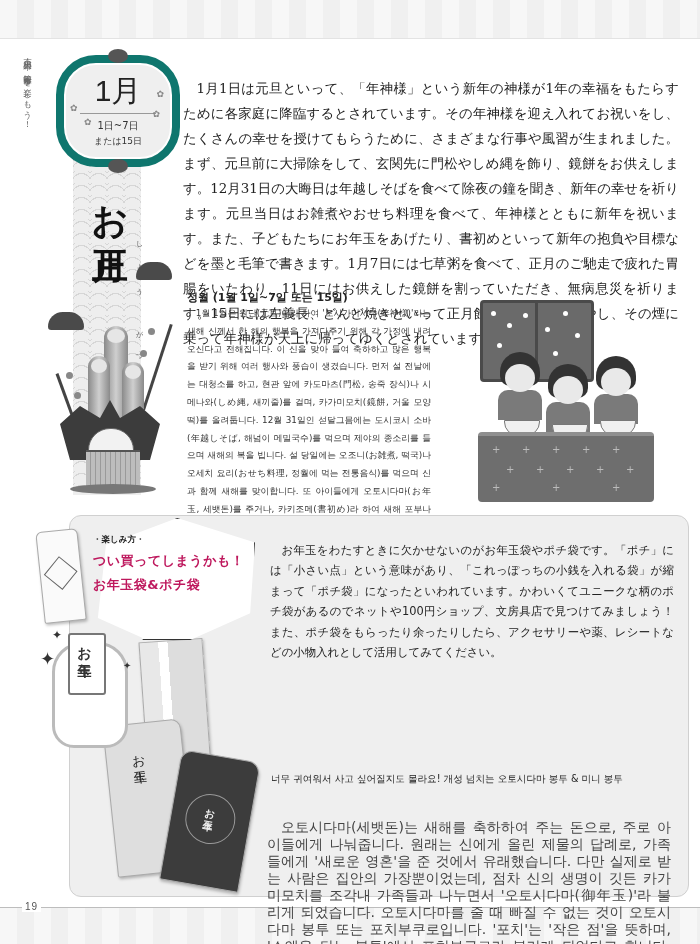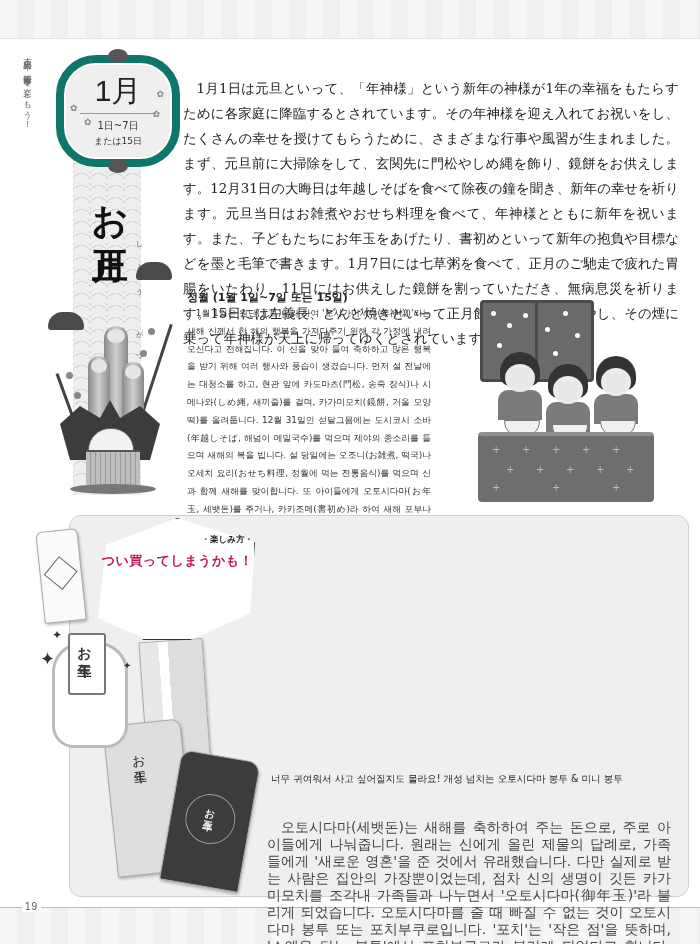--- a/index.html
+++ b/index.html
@@ -95,21 +95,21 @@
   
   .panel {
     position:absolute; left:69px; top:515px; width:618px; height:380px;
     background:#efefef; border:1px solid #d0d0d0; border-radius:12px;
   }
   .bubble {
     position:absolute; left:93px; top:518px; width:160px; height:120px;
     background:#fff; border:1px solid #333;
     clip-path:polygon(8% 22%,52% 0,100% 20%,97% 78%,60% 100%,45% 100%,38% 118%,30% 98%,3% 82%);
   }
-  .bubble-inner { position:absolute; left:93px; top:518px; width:160px; height:126px; text-align:right; }
+  .bubble-inner { position:absolute; left:93px; top:518px; width:160px; height:126px; text-align:left; }
   .bubble-kicker { font-size:8.5px; font-weight:bold; margin-top:16px; color:#222; }
   .bubble-line { font-size:13px; font-weight:bold; color:#be185d; margin-top:6px; letter-spacing:0.5px; }
   .pochi-body {
     position:absolute; left:270px; top:540px; width:404px;
     font-size:11.4px; line-height:20.4px; color:#222; text-align:justify;
   }
   .pochi-body p { margin:0; text-indent:1em; }
   .pochi-kr-title { position:absolute; left:271px; top:773px; font-size:9.6px; font-weight:normal; color:#222; }
   .pochi-kr-body {
     position:absolute; left:267px; top:788px; width:404px;
@@ -257,21 +257,23 @@
   <div class="alpaca-card-text">お年玉</div>
 </div>
 <span class="sparkle" style="left:52px;top:628px;font-size:12px;">✦</span>
 <span class="sparkle" style="left:40px;top:648px;font-size:18px;">✦</span>
 <span class="sparkle" style="left:123px;top:660px;font-size:10px;">✦</span>
 
 <div class="bubble"></div>
 <div class="bubble-inner">
   <div class="bubble-kicker">・楽しみ方・</div>
   <div class="bubble-line">つい買ってしまうかも！</div>
+  <div class="bubble-line">お年玉袋&amp;ポチ袋</div>
 </div>
 
 <div class="pochi-body">
+  <p>お年玉をわたすときに欠かせないのがお年玉袋やポチ袋です。「ポチ」には「小さい点」という意味があり、「これっぽっちの小銭を入れる袋」が縮まって「ポチ袋」になったといわれています。かわいくてユニークな柄のポチ袋があるのでネットや100円ショップ、文房具店で見つけてみましょう！ また、ポチ袋をもらったり余ったりしたら、アクセサリーや薬、レシートなどの小物入れとして活用してみてください。</p>
 </div>
 
 <div class="pochi-kr-title">너무 귀여워서 사고 싶어질지도 몰라요! 개성 넘치는 오토시다마 봉투 &amp; 미니 봉투</div>
 <div class="pochi-kr-body">
   <p>오토시다마(세뱃돈)는 새해를 축하하여 주는 돈으로, 주로 아이들에게 나눠줍니다. 원래는 신에게 올린 제물의 답례로, 가족들에게 '새로운 영혼'을 준 것에서 유래했습니다. 다만 실제로 받는 사람은 집안의 가장뿐이었는데, 점차 신의 생명이 깃든 카가미모치를 조각내 가족들과 나누면서 '오토시다마(御年玉)'라 불리게 되었습니다. 오토시다마를 줄 때 빠질 수 없는 것이 오토시다마 봉투 또는 포치부쿠로입니다. '포치'는 '작은 점'을 뜻하며, '소액을 담는 봉투'에서 포치부쿠로라 불리게 되었다고 합니다. 귀엽고 독특한 디자인의 봉투가 많으니 인터넷, 100엔 숍, 문구점 등에서 찾아보세요! 남은 봉투는 액세서리, 약, 영수증 같은 작은 물건을 담는 데 활용해도 좋습니다.</p>
 </div>
 
 </body></html>

